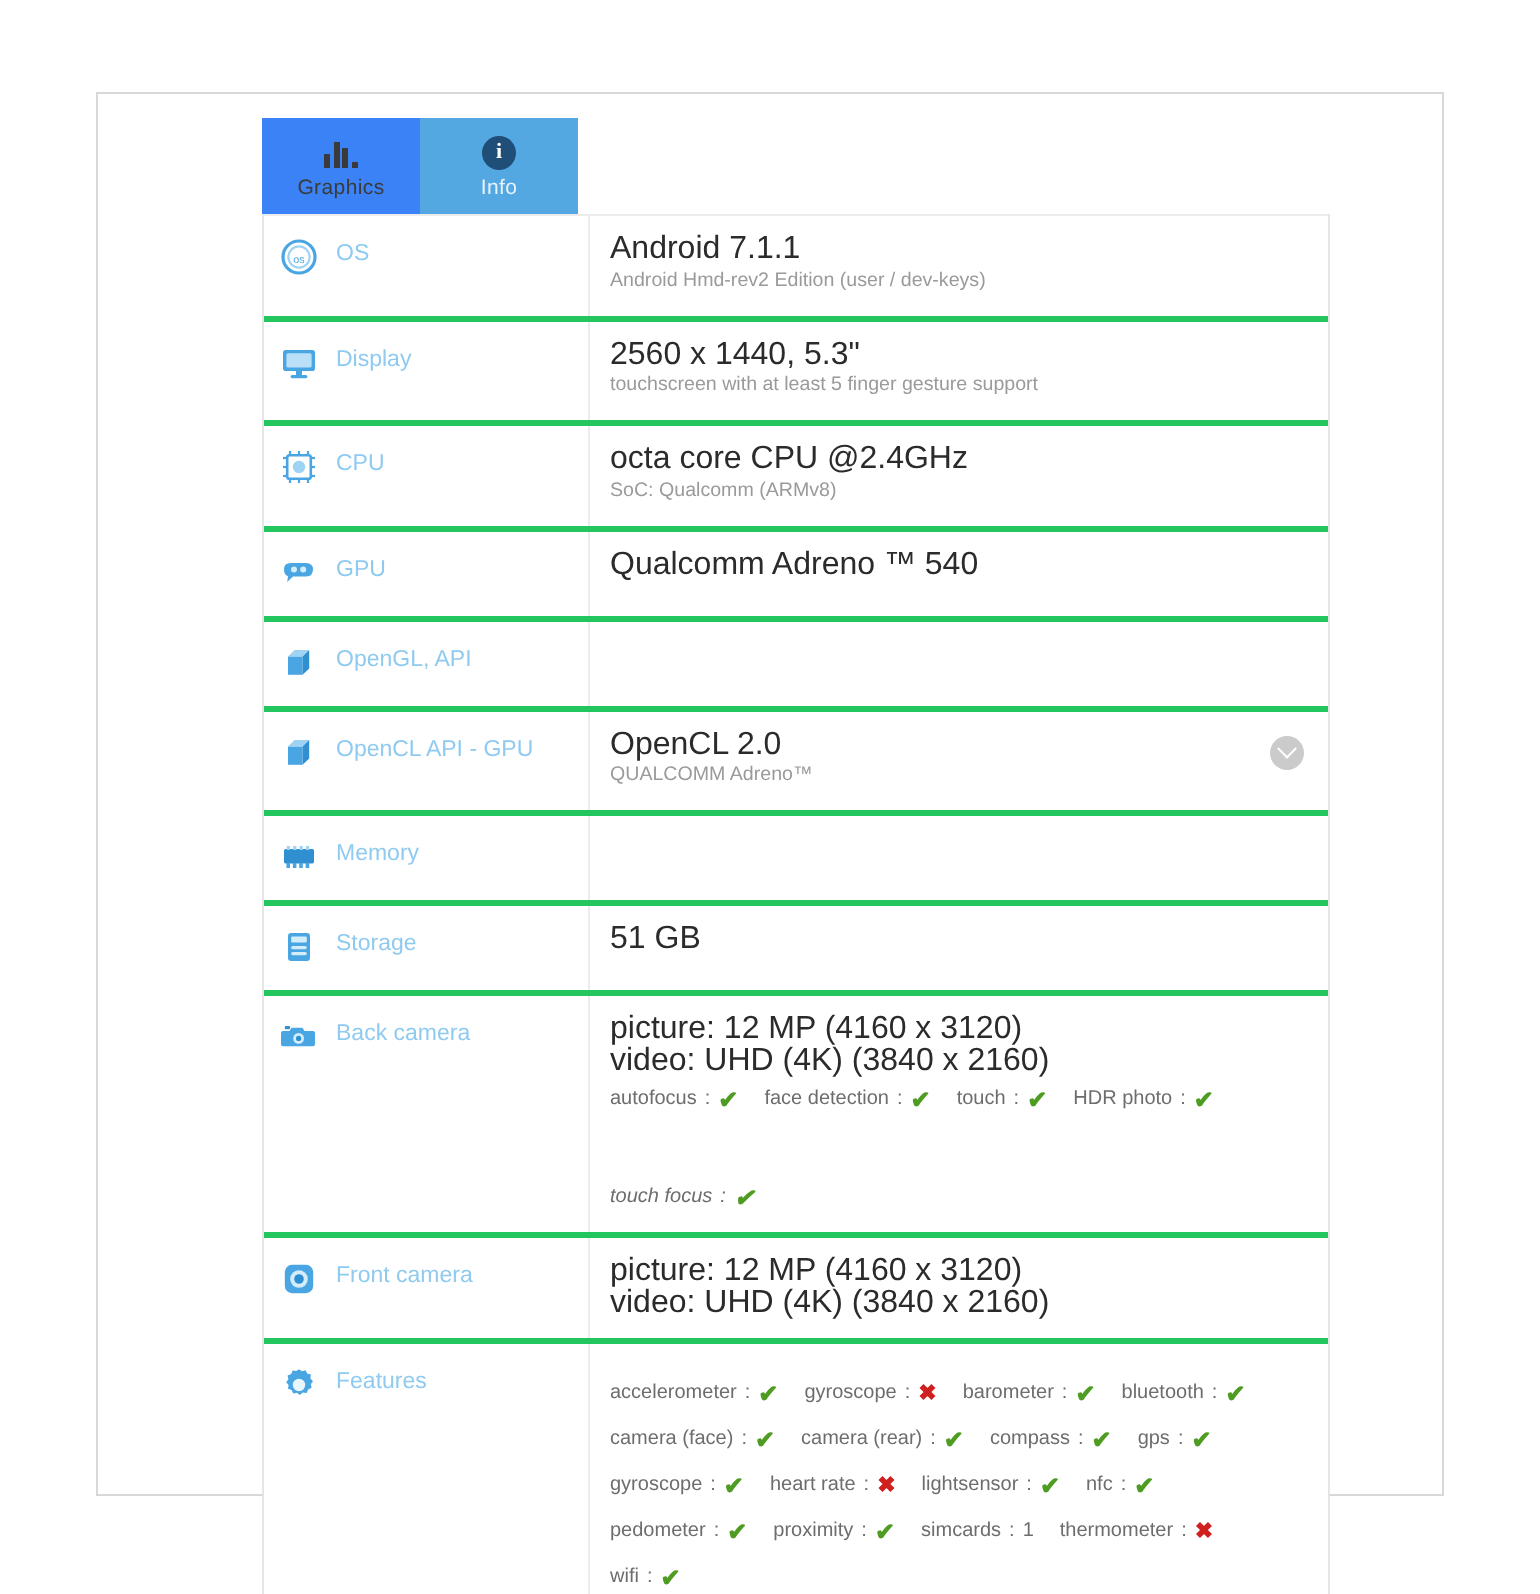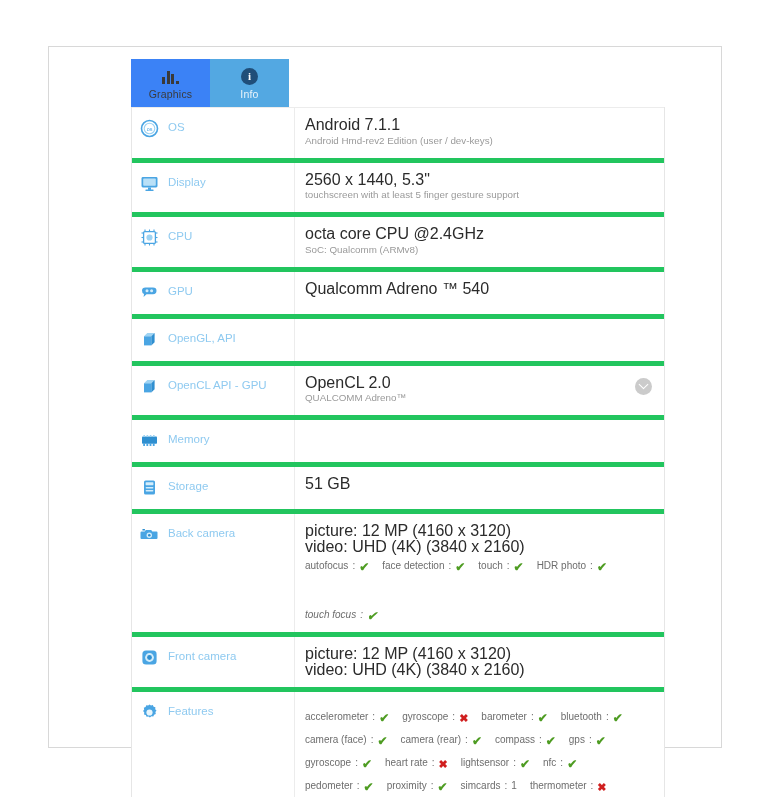--- a/index.html
+++ b/index.html
@@ -89,21 +89,21 @@
     left: 82px;
     top: 60px;
     width: 534px;
     border: 1px solid #e6e6e6;
     border-top: none;
     box-sizing: border-box;
     background: #fff;
   }
   .row {
     display: flex;
-    border-top: 5px solid #22c55e;
+    border-top: 3px solid #22c55e;
     min-height: 42px;
     position: relative;
   }
   .spec-table .row:first-child { border-top: 1px solid #ececec; }
 
   .cell-label {
     width: 163px;
     box-sizing: border-box;
     border-right: 1px solid #ececec;
     display: flex;
@@ -161,21 +161,21 @@
     color: #6d6d6d;
     line-height: 14px;
     margin-top: 9px;
     display: flex;
     flex-wrap: wrap;
     gap: 0 13px;
     align-items: center;
   }
   .feat {
     display: inline-flex;
-    align-items: flex-end;
+    align-items: center;
     gap: 4px;
     white-space: nowrap;
   }
   .yes { color: #4e9c22; font-size: 12px; font-weight: bold; line-height: 1; }
   .no  { color: #d01f1f; font-size: 11px; font-weight: bold; line-height: 1; }
   .num { color: #6d6d6d; font-size: 10px; }
 
   .cam-feats { margin-top: 5px; }
   .cam-feats .feat-line { margin-top: 0; }
   .cam-feats .feat-line + .feat-line { margin-top: 35px; font-style: italic; }

